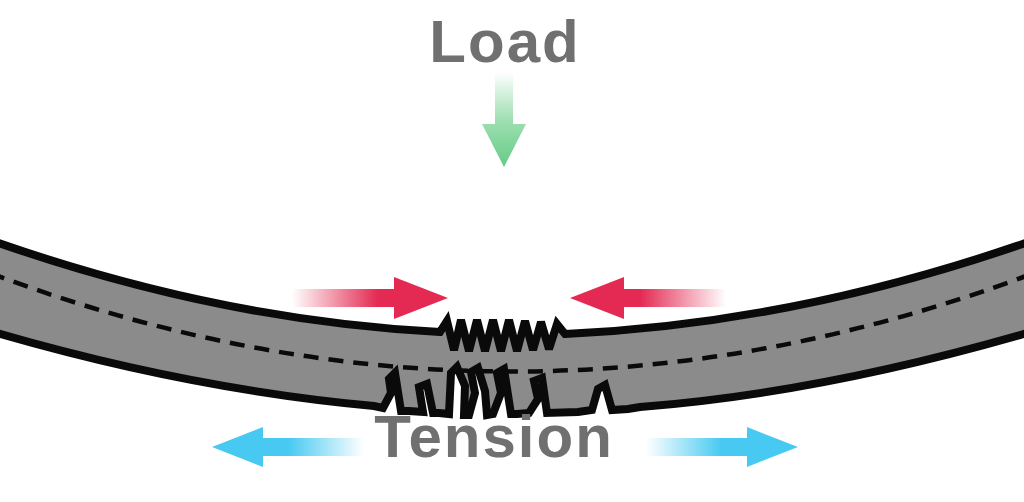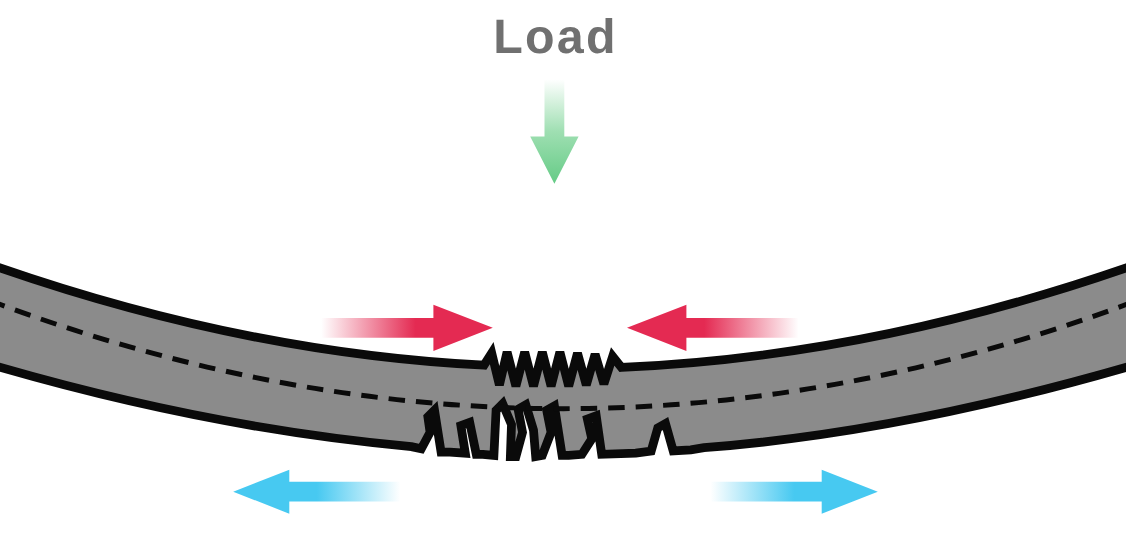--- a/index.html
+++ b/index.html
@@ -8,21 +8,21 @@
     position: relative;
     width: 1024px;
     height: 502px;
     overflow: hidden;
     background: #ffffff;
   }
   .label {
     position: absolute;
     left: 50%;
     font-weight: 700;
-    font-size: 44px;
+    font-size: 60px;
     line-height: 1;
     letter-spacing: 2px;
     color: #707070;
     white-space: nowrap;
     user-select: none;
   }
   .label-load        { top: 12px;  transform: translateX(calc(-50% - 7px)); }
   .label-compression { top: 206px; transform: translateX(calc(-50% - 9px)); }
   .label-tension     { top: 407px; transform: translateX(calc(-50% - 18px)); }
   .diagram-svg {
@@ -88,14 +88,15 @@
     <polygon fill="url(#gLoad)" points="495,72 513,72 513,124 526,124 504,167 482,124 495,124"></polygon>
 
     <polygon fill="url(#gRedL)" points="292,289 394,289 394,277 448,298 394,319 394,307 292,307"></polygon>
     <polygon fill="url(#gRedR)" points="570,298 624,277 624,289 726,289 726,307 624,307 624,319"></polygon>
 
     <polygon fill="url(#gCyanL)" points="212,447 263,427 263,438 364,438 364,456 263,456 263,467"></polygon>
     <polygon fill="url(#gCyanR)" points="646,438 747,438 747,427 798,447 747,467 747,456 646,456"></polygon>
   </svg>
 
   <div class="label label-load" style="color: rgb(112, 112, 112);">Load</div>
+  <div class="label label-tension" style="color: rgb(112, 112, 112);">Tension</div>
 
 </div>
 
 </body></html>

